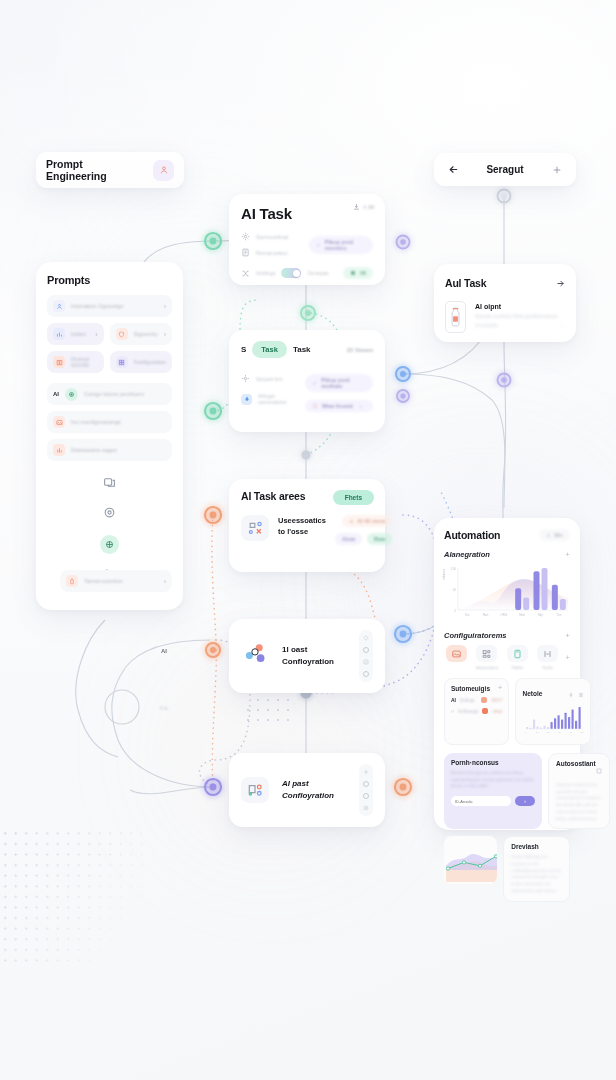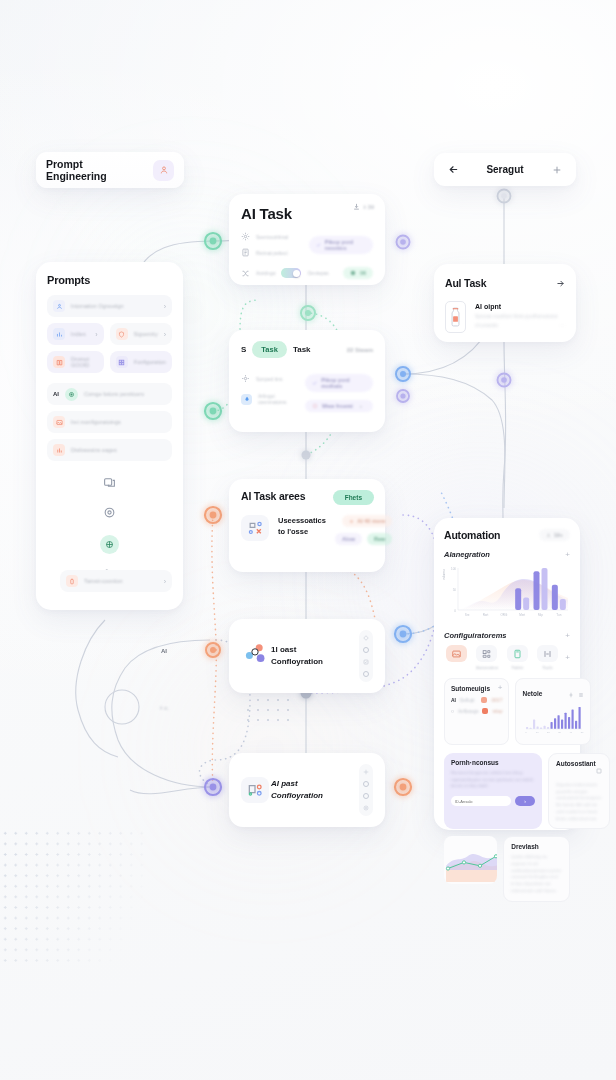--- a/index.html
+++ b/index.html
@@ -127,21 +127,21 @@
   .thumb {
     width: 28px; height: 26px; border-radius: 8px; background: #f5f6fa;
     display: flex; align-items: center; justify-content: center; flex: 0 0 auto;
   }
   .tag { border-radius: 7px; padding: 3px 7px; font-size: 5.5px; font-weight: 700; display: inline-flex; gap: 3px; align-items: center; }
   .tag-peach { background: #fdeee8; color: #c9795e; }
   .tag-lav { background: #efecfb; color: #6f6aa8; }
   .tag-mint { background: #cdf1e0; color: #1f7a55; }
 
   
-  .node-card { left: 229px; width: 156px; height: 74px; padding: 0 12px; display: flex; align-items: center; gap: 2px; }
+  .node-card { left: 229px; width: 156px; height: 74px; padding: 0 12px; display: flex; align-items: center; gap: 13px; }
   #node-card-1 { top: 619px; }
   #node-card-2 { top: 753px; font-style: italic; }
   .node-title { font-size: 8px; font-weight: 700; color: #15171c; line-height: 1.5; }
   .dots-col {
     margin-left: auto; background: #f7f8fa; border-radius: 7px;
     display: flex; flex-direction: column; gap: 6px; padding: 5px 4px; align-items: center;
   }
   .dot-ico { width: 6px; height: 6px; border-radius: 50%; border: 1px solid #c6cbd6; }
 
   

